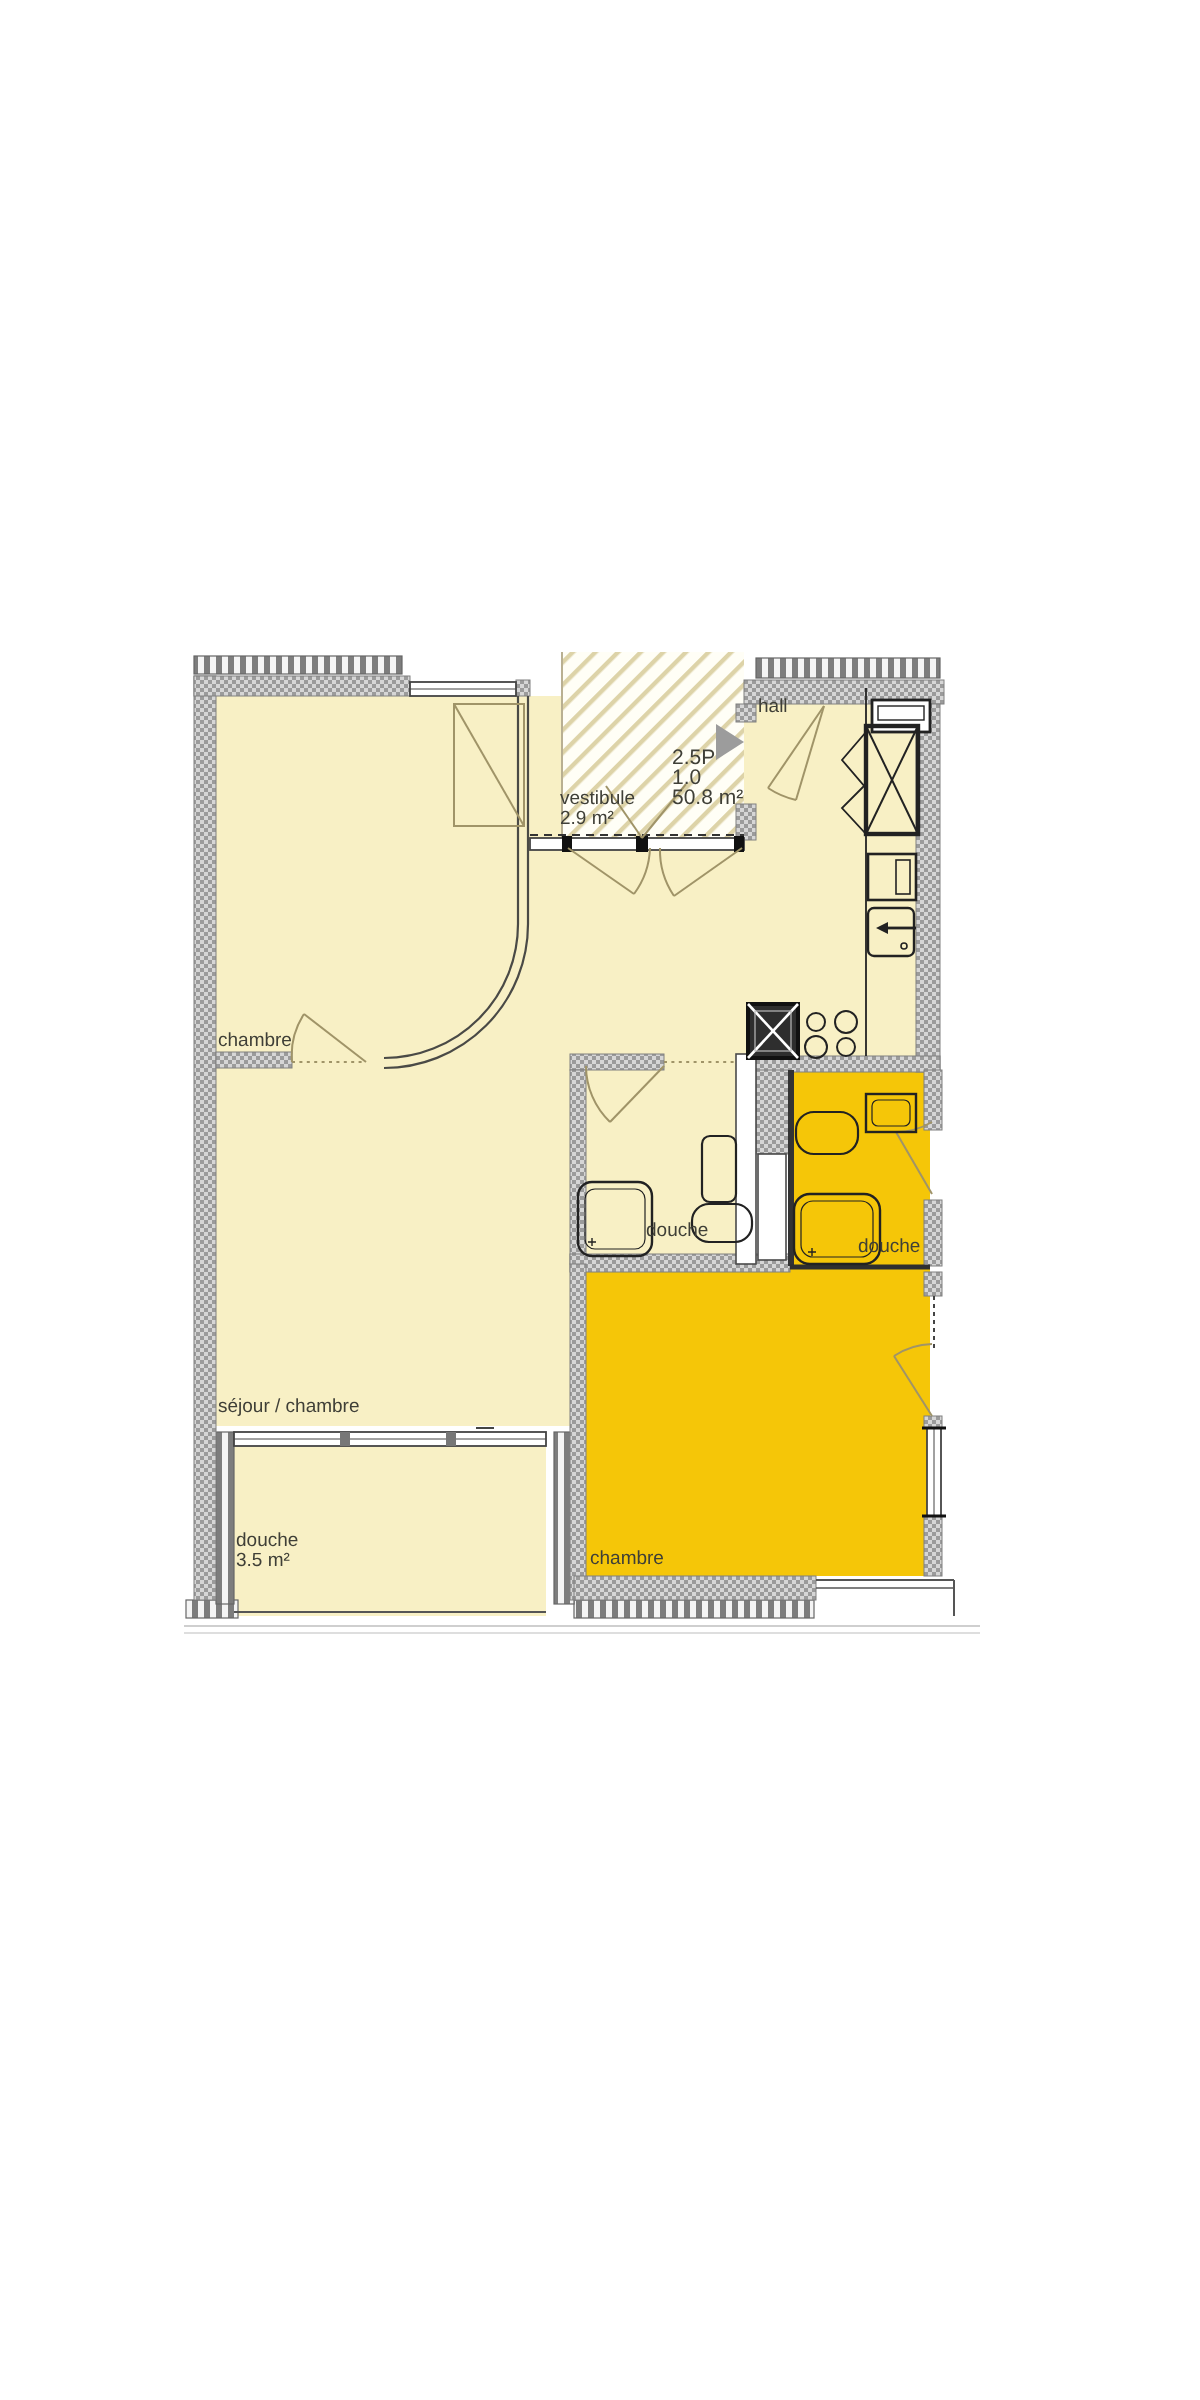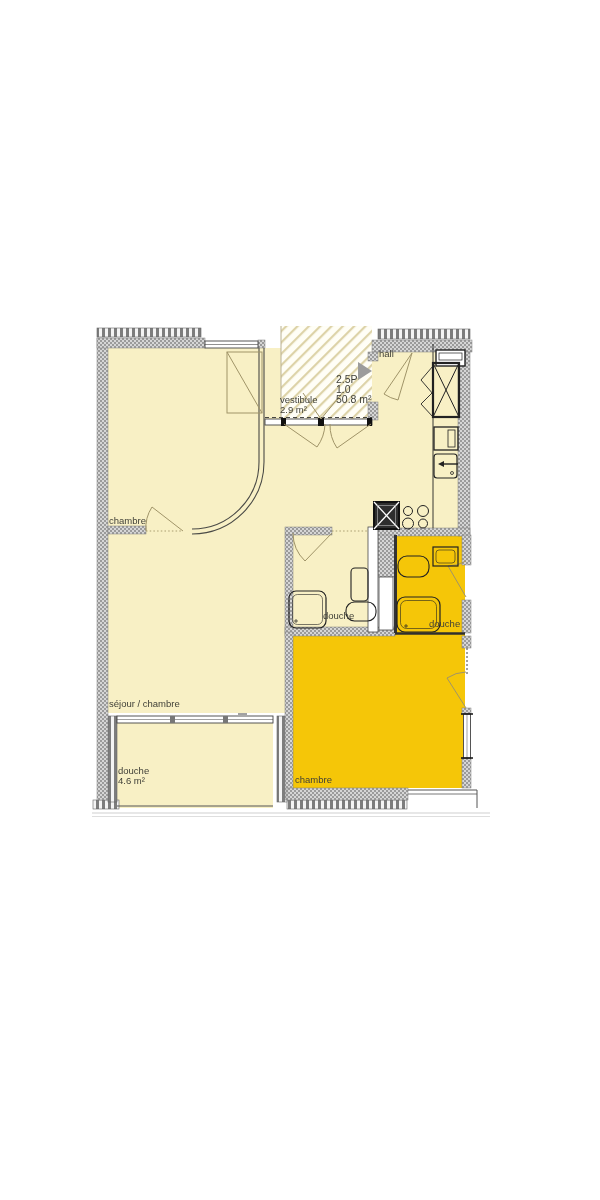--- a/index.html
+++ b/index.html
@@ -250,16 +250,16 @@
 <div class="lbl" style="left:109px;top:699px;">séjour / chambre</div>
 
 <div class="lbl" style="left:323px;top:611px;">douche</div>
 
 <div class="lbl" style="left:429px;top:619px;">douche</div>
 
 <div class="lbl" style="left:295px;top:775px;">chambre</div>
 
 <div class="lbl" style="left:118px;top:766px;">
   <div>douche</div>
-  <div>4.6 m²</div>
+  <div>3.5 m²</div>
 </div>
 
 </div>
 
 </body></html>

